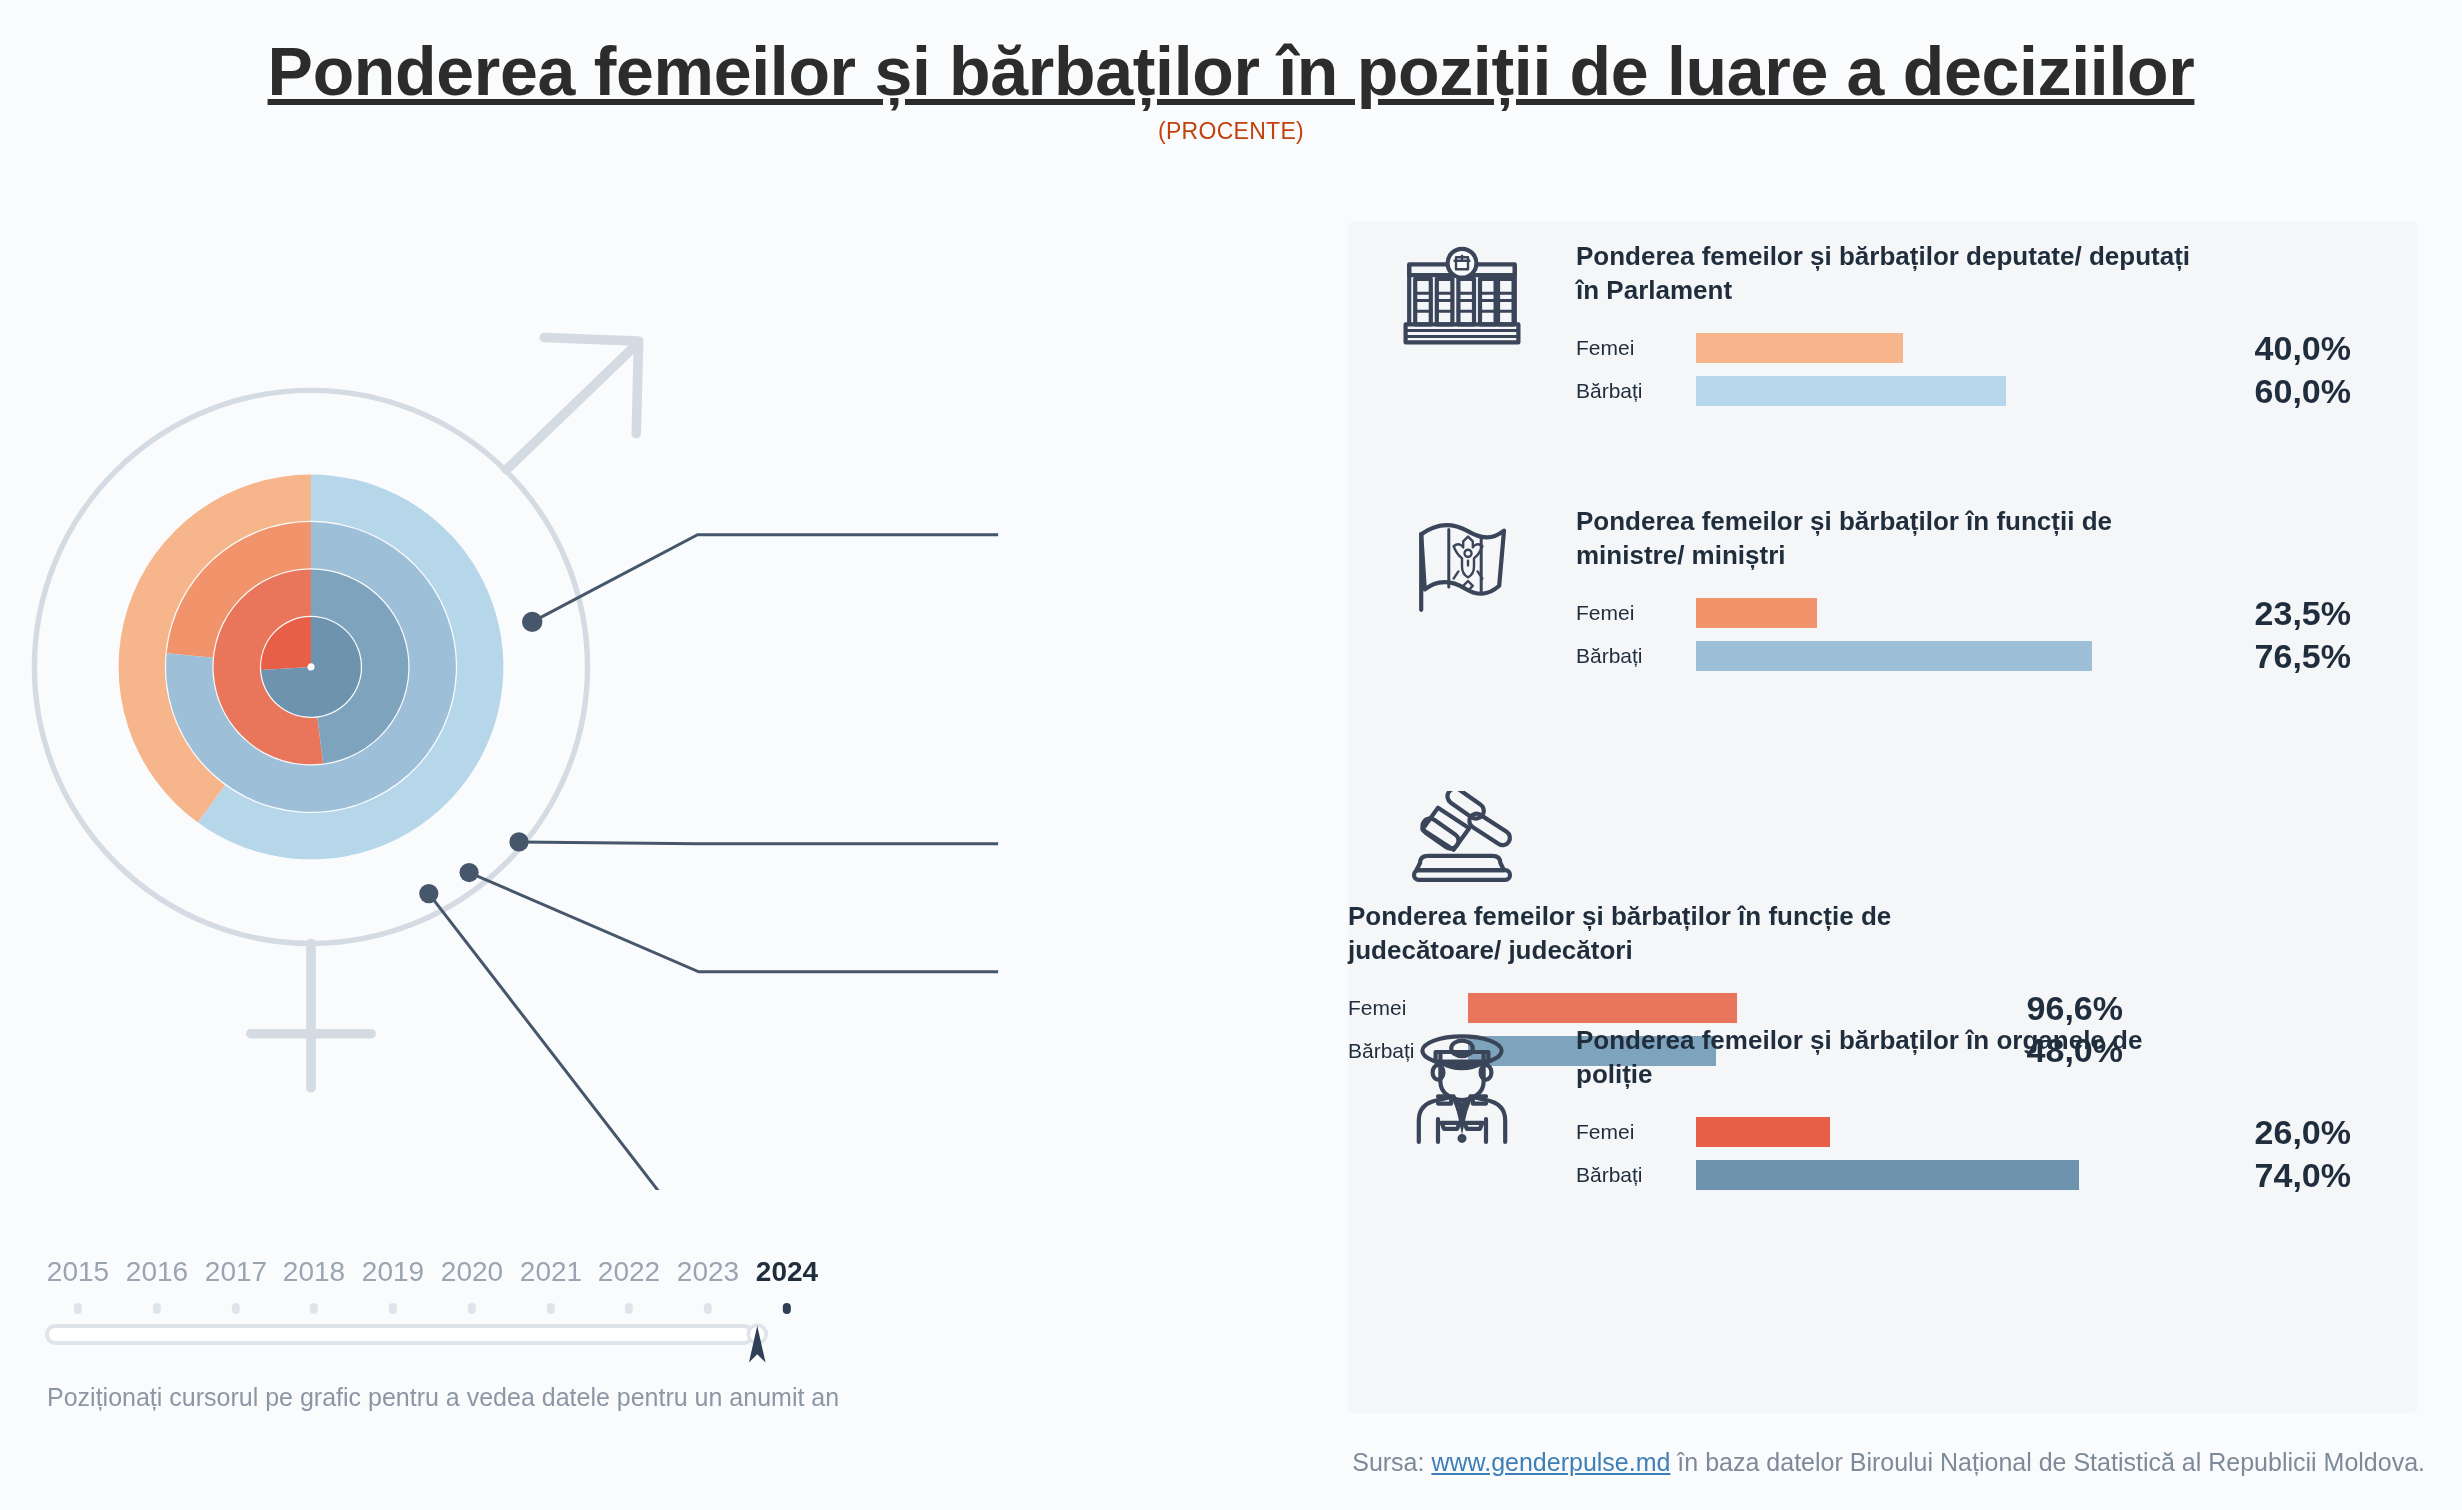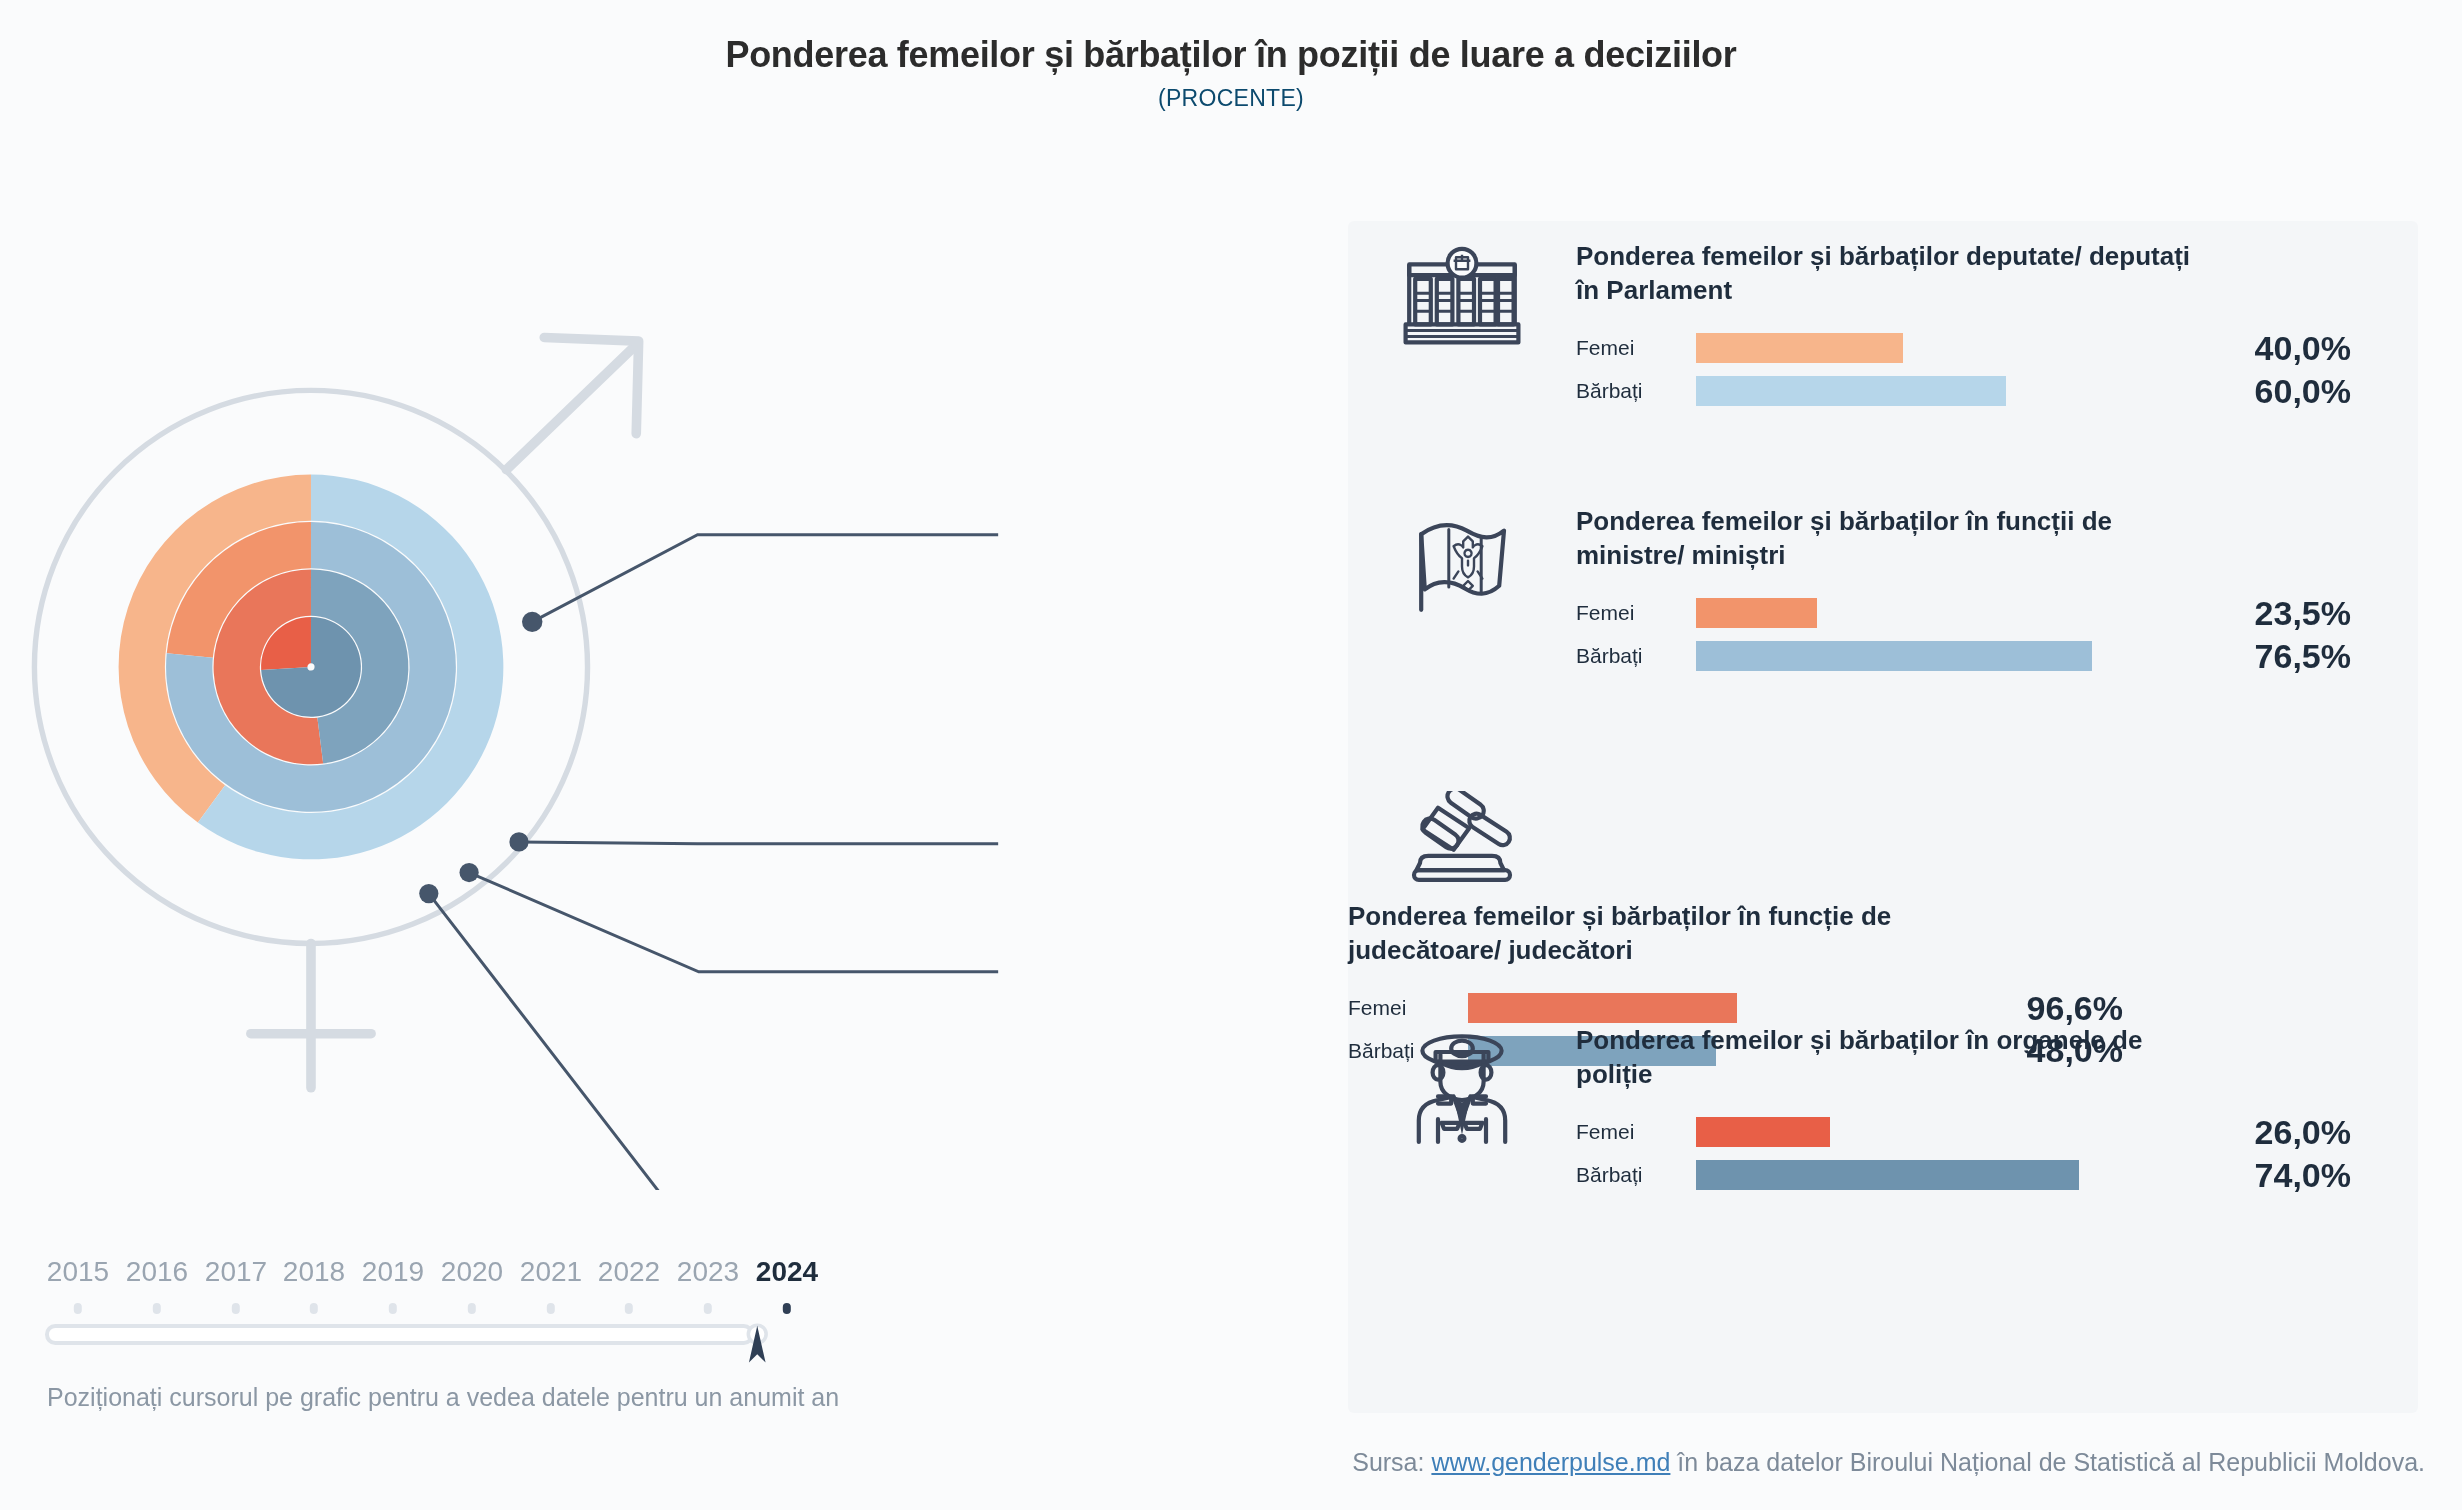--- a/index.html
+++ b/index.html
@@ -7,25 +7,25 @@
     width: 2462px; height: 1510px;
     background: #fafbfc;
     font-family: "Liberation Sans", sans-serif;
     overflow: hidden;
   }
   #root { position: relative; width: 2462px; height: 1510px; }
 
   
   #header { position: absolute; top: 36px; left: 0; width: 2462px; text-align: center; }
   #title {
-    font-size: 36px; font-weight: 700; color: #2c2c2c;
-    letter-spacing: -0.3px; line-height: 1.05;
+    font-size: 68px; font-weight: 700; color: #2c2c2c;
+    letter-spacing: -0.3px; line-height: 1.05; text-decoration: underline;
   }
   #subtitle {
-    margin-top: 10.8px; font-size: 23px; color: #0c4a6e; letter-spacing: 0.3px;
+    margin-top: 10.8px; font-size: 23px; color: #c2410c; letter-spacing: 0.3px;
   }
 
   
   #chart-area { position: absolute; left: 0; top: 198px; width: 1341px; height: 992px; }
   #donut-svg { position: absolute; left: 0; top: 0; }
 
   
   #timeline { position: absolute; left: 45px; top: 1256px; width: 950px; }
   #years { position: relative; height: 42px; }
   .year-label {

